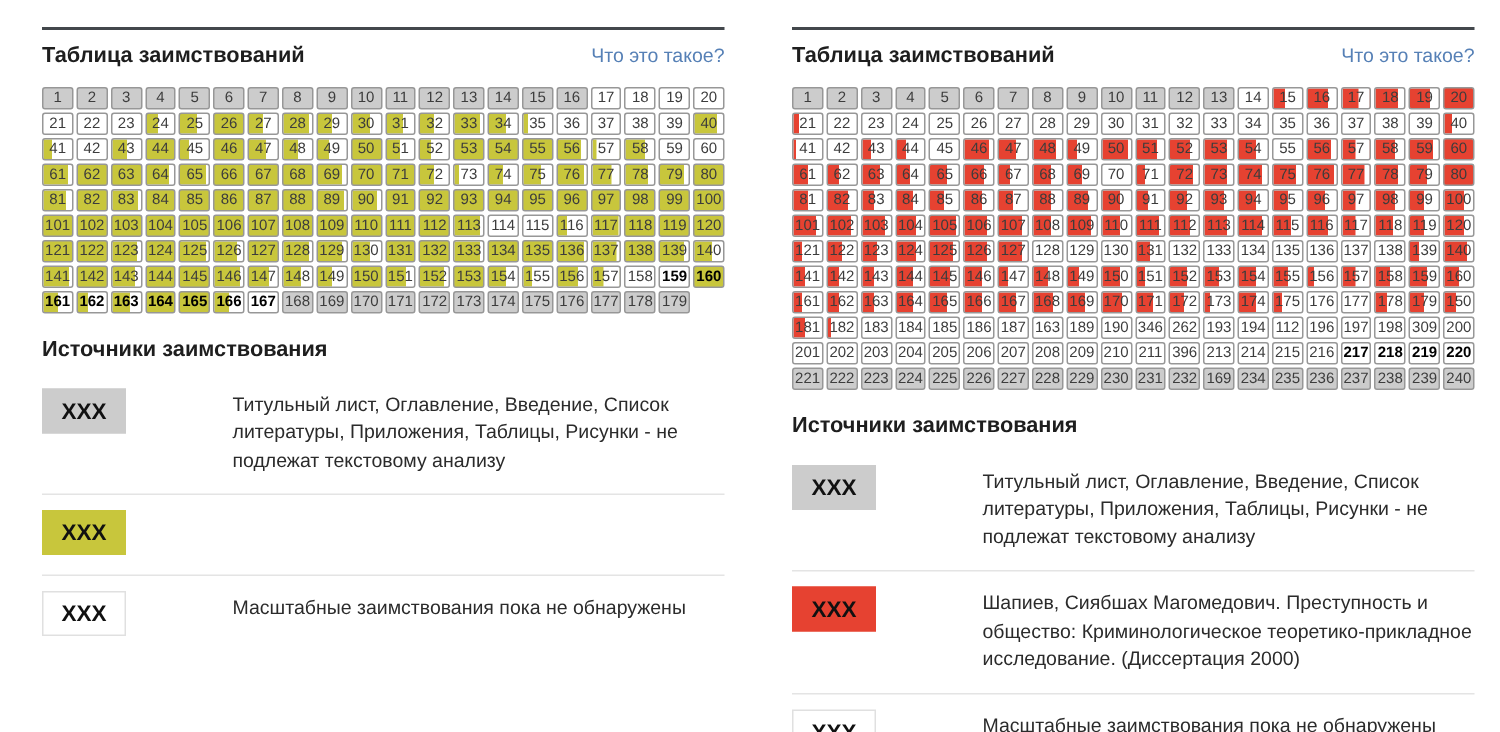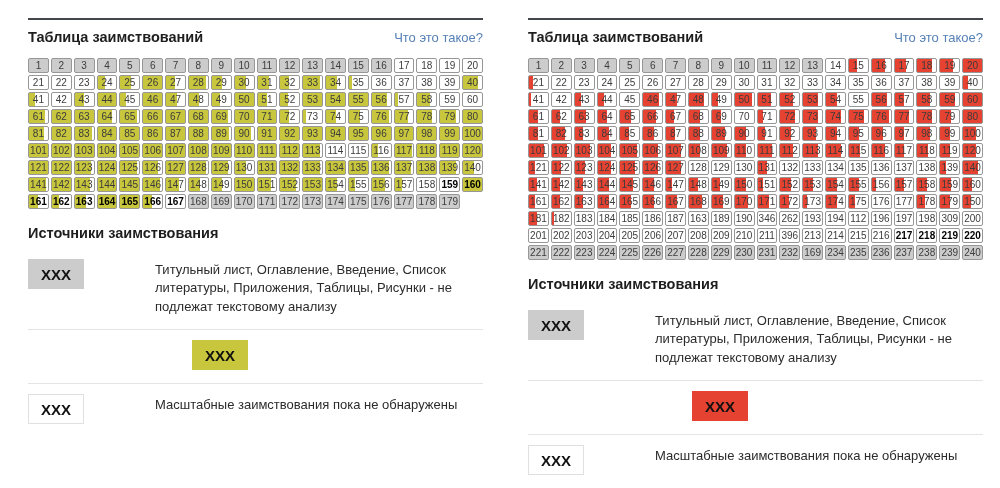--- a/index.html
+++ b/index.html
@@ -11,21 +11,21 @@
   .panel-head { display:flex; justify-content:space-between; align-items:baseline; margin-top:9px; }
   .panel-title { font-size:14.5px; font-weight:bold; color:#1e1e1e; }
   .help-link { font-size:13px; color:#5680b6; text-decoration:none; cursor:pointer; }
   .grid { margin-top:13px; display:grid; grid-template-columns:repeat(20, 1fr); gap:2px; width:455px; }
   .cell { height:15px; line-height:13px; font-size:10px; text-align:center; color:#3c3c3c;
           background:#ffffff; border:1px solid #979797; border-radius:2px; overflow:hidden; cursor:default; }
   .cell.gray { background:#cccccc; }
   .cell.bold { font-weight:bold; color:#000; }
   .sources-title { margin-top:16px; font-size:14.5px; font-weight:bold; color:#1e1e1e; }
   .legend { margin-top:6px; }
-  .legend-row { display:flex; align-items:flex-start; border-top:1px solid #e4e4e4; padding:10px 0 13px 0;justify-content:center; }
+  .legend-row { display:flex; align-items:flex-start; border-top:1px solid #e4e4e4; padding:10px 0 13px 0; }
   .legend-row:first-child { border-top:none; padding-top:12px; }
   .badge-col { width:127px; flex:0 0 127px; }
   .badge { width:56px; height:30px; line-height:30px; text-align:center; font-size:15px;
            font-weight:bold; color:#111; border:1px solid transparent; }
   .legend-text { flex:1; font-size:13px; line-height:1.42; color:#2b2b2b; padding-top:2px; }
 </style>
 </head>
 <body>
 
 <div class="page">
@@ -493,20 +493,21 @@
       <div class="legend-row">
         <div class="badge-col">
             <div class="badge" style="background: rgb(204, 204, 204); border-color: rgb(204, 204, 204);">XXX</div>
           </div>
         <div class="legend-text">Титульный лист, Оглавление, Введение, Список литературы, Приложения, Таблицы, Рисунки - не подлежат текстовому анализу</div>
       </div>
       <div class="legend-row">
         <div class="badge-col">
             <div class="badge" style="background: rgb(230, 66, 49); border-color: rgb(230, 66, 49);">XXX</div>
           </div>
+        <div class="legend-text">Шапиев, Сиябшах Магомедович. Преступность и общество: Криминологическое теоретико-прикладное исследование. (Диссертация 2000)</div>
       </div>
       <div class="legend-row">
         <div class="badge-col">
             <div class="badge" style="background: rgb(255, 255, 255); border-color: rgb(224, 224, 224);">XXX</div>
           </div>
         <div class="legend-text">Масштабные заимствования пока не обнаружены</div>
       </div>
     </div>
   </div>
 

